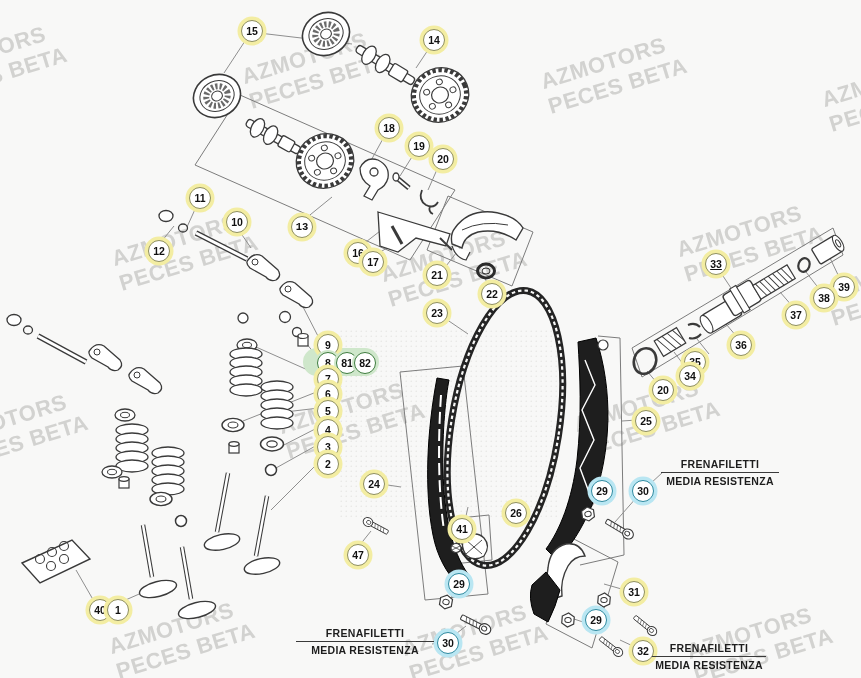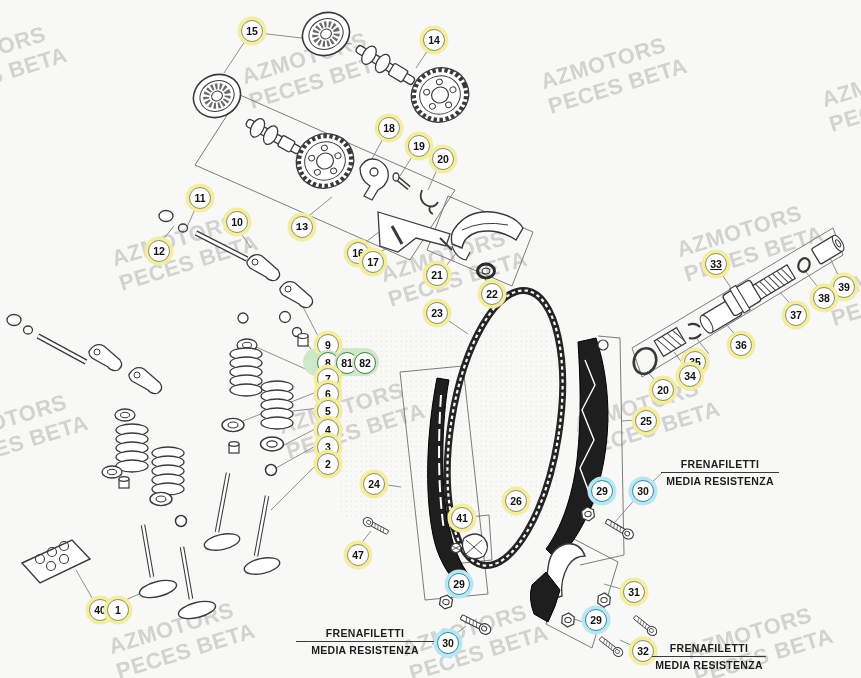--- a/index.html
+++ b/index.html
@@ -435,22 +435,22 @@
       <div class="callout green" style="left: 336px; top: 352px;">81</div>
       <div class="callout green" style="left: 354px; top: 352px;">82</div>
       <div class="callout yellow" style="left: 317px; top: 368px;">7</div>
       <div class="callout yellow" style="left: 317px; top: 383px;">6</div>
       <div class="callout yellow" style="left: 317px; top: 400px;">5</div>
       <div class="callout yellow" style="left: 317px; top: 419px;">4</div>
       <div class="callout yellow" style="left: 317px; top: 436px;">3</div>
       <div class="callout yellow" style="left: 317px; top: 453px;">2</div>
       <div class="callout yellow" style="left: 363px; top: 473px;">24</div>
       <div class="callout yellow" style="left: 635px; top: 410px;">25</div>
-      <div class="callout yellow" style="left: 458px; top: 490px; margin-left: 47px;">26</div>
-      <div class="callout yellow" style="left: 451px; top: 507px; text-align: center;">41</div>
+      <div class="callout yellow" style="left: 458px; top: 502px; margin-left: 47px;">26</div>
+      <div class="callout yellow" style="left: 451px; top: 518px; text-align: center;">41</div>
       <div class="callout yellow" style="left: 347px; top: 544px;">47</div>
       <div class="callout cyan" style="left: 448px; top: 573px;">29</div>
       <div class="callout cyan" style="left: 437px; top: 632px;">30</div>
       <div class="callout cyan" style="left: 591px; top: 480px;">29</div>
       <div class="callout cyan" style="left: 632px; top: 480px;">30</div>
       <div class="callout yellow" style="left: 623px; top: 581px;">31</div>
       <div class="callout cyan" style="left: 585px; top: 609px;">29</div>
       <div class="callout yellow" style="left: 632px; top: 640px;">32</div>
       <div class="callout yellow" style="left: 89px; top: 599px;">40</div>
       <div class="callout yellow" style="left: 107px; top: 599px;">1</div>

